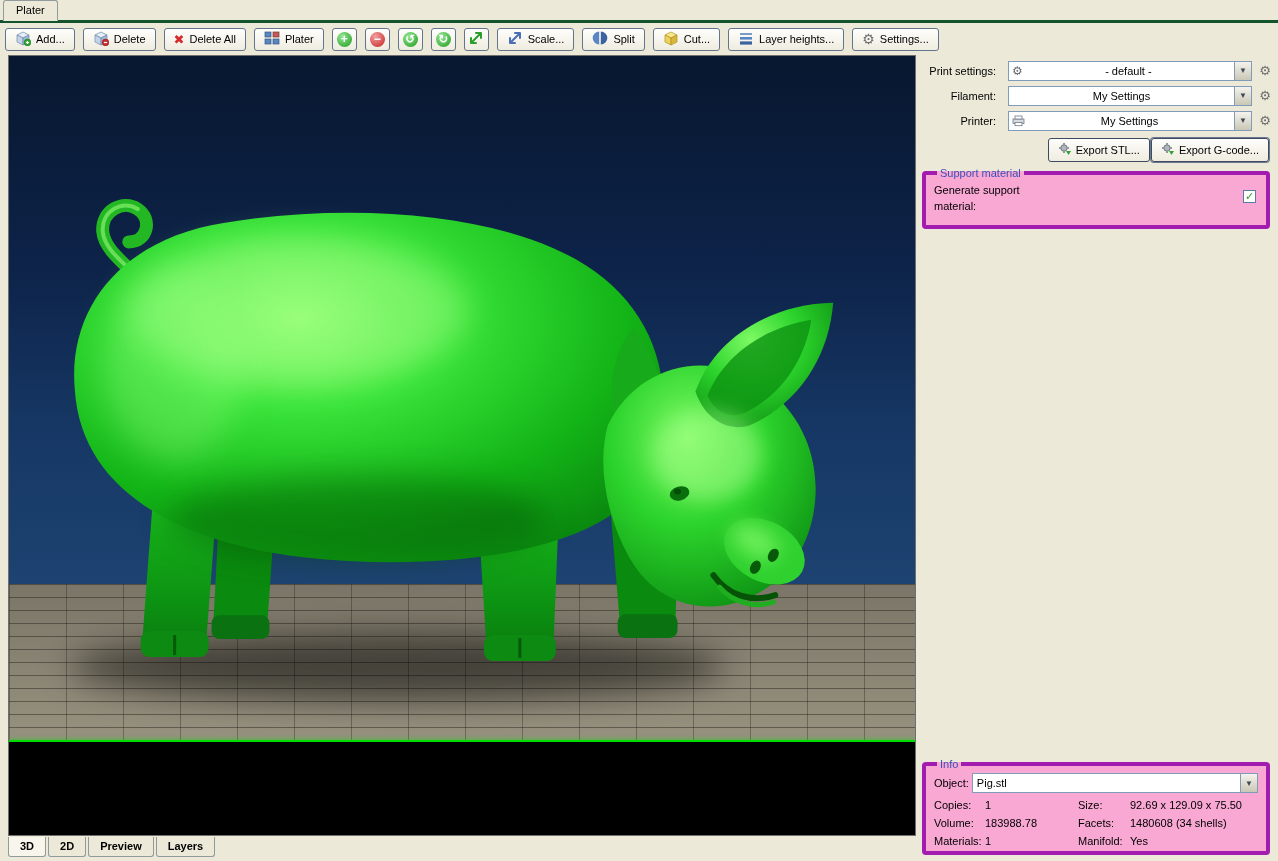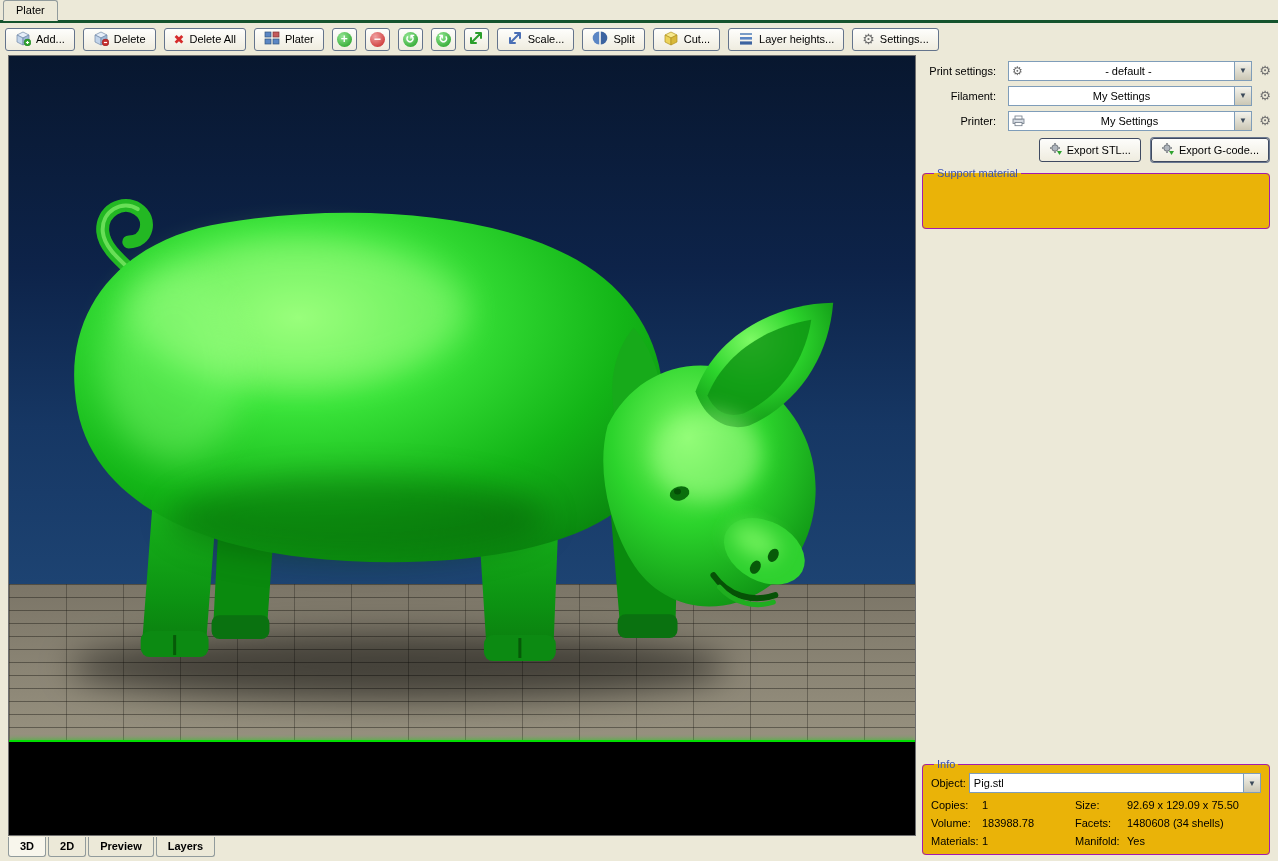--- a/index.html
+++ b/index.html
@@ -64,27 +64,27 @@
   .combo-ic { margin-left:3px; display:inline-flex; align-items:center; }
   .combo-ic.gear { color:#6a6a6a; font-size:12px; }
   .combo-val { flex:1; text-align:center; white-space:nowrap; overflow:hidden; }
   .combo-val.left { text-align:left; padding-left:4px; }
   .combo-arrow { width:17px; align-self:stretch; background:linear-gradient(#f4f3ec,#cbc7b5);
     border-left:1px solid #7f9db9; color:#3c4a5a; font-size:8px;
     display:flex; align-items:center; justify-content:center; }
   .gear-btn { width:18px; height:20px; margin-left:4px; background:none; border:none;
     color:#6e6e6e; font-size:13px; line-height:1; }
 
-  .export-row { display:flex; justify-content:flex-end; gap:10px; margin:5px 7px 0 0; }
+  .export-row { display:flex; justify-content:flex-end; gap:1px; margin:5px 7px 0 0; }
   .export-btn { height:24px; display:inline-flex; align-items:center; gap:4px; padding:0 9px;
     background:linear-gradient(#fdfdfb,#efecdf); border:1px solid #3f4a61; border-radius:3px; }
   .export-btn.default { box-shadow:0 0 0 1px #6a7890; }
 
-  fieldset.group { position:absolute; left:2px; right:6px; border:1px solid #a21caf;
-    border-radius:4px; padding:2px 8px 6px; background:#eab308; }
+  fieldset.group { position:absolute; left:2px; right:6px; border:4px solid #a21caf;
+    border-radius:4px; padding:2px 8px 6px; background:#f9a8d4; }
   fieldset.group legend { color:#3a50b4; padding:0 3px; margin-left:3px; }
   .support-group { top:112px; height:62px; }
   .support-row { display:flex; align-items:flex-start; justify-content:space-between; margin-top:2px; }
   .sup-label { width:130px; line-height:1.45; }
   .checkbox { width:13px; height:13px; background:#fff; border:1px solid #5a7ba6;
     display:inline-flex; align-items:center; justify-content:center; margin:7px 2px 0 0; }
   .checkbox .check { color:#21a121; font-size:11px; font-weight:bold; line-height:1; }
 
   .info-group { top:703px; height:97px; }
   .object-row { display:flex; align-items:center; margin:1px 0 6px; }
@@ -344,20 +344,26 @@
                 <line x1="9.6" y1="6" x2="11" y2="6"></line>
               </g>
               <path d="M8 9 L13 9 L10.5 13 Z" fill="#2fa32f"></path>
             </svg></span>
         <span>Export G-code...</span>
       </button>
     </div>
 
     <fieldset class="group support-group">
       <legend>Support material</legend>
+      <div class="support-row">
+        <span class="sup-label">Generate support material:</span>
+        <span class="checkbox">
+          <span class="check">✓</span>
+        </span>
+      </div>
     </fieldset>
 
     <fieldset class="group info-group">
       <legend>Info</legend>
       <div class="object-row">
         <span class="obj-label">Object:</span>
         <div class="combo">
           <span class="combo-val left">Pig.stl</span>
           <span class="combo-arrow">▼</span>
         </div>

